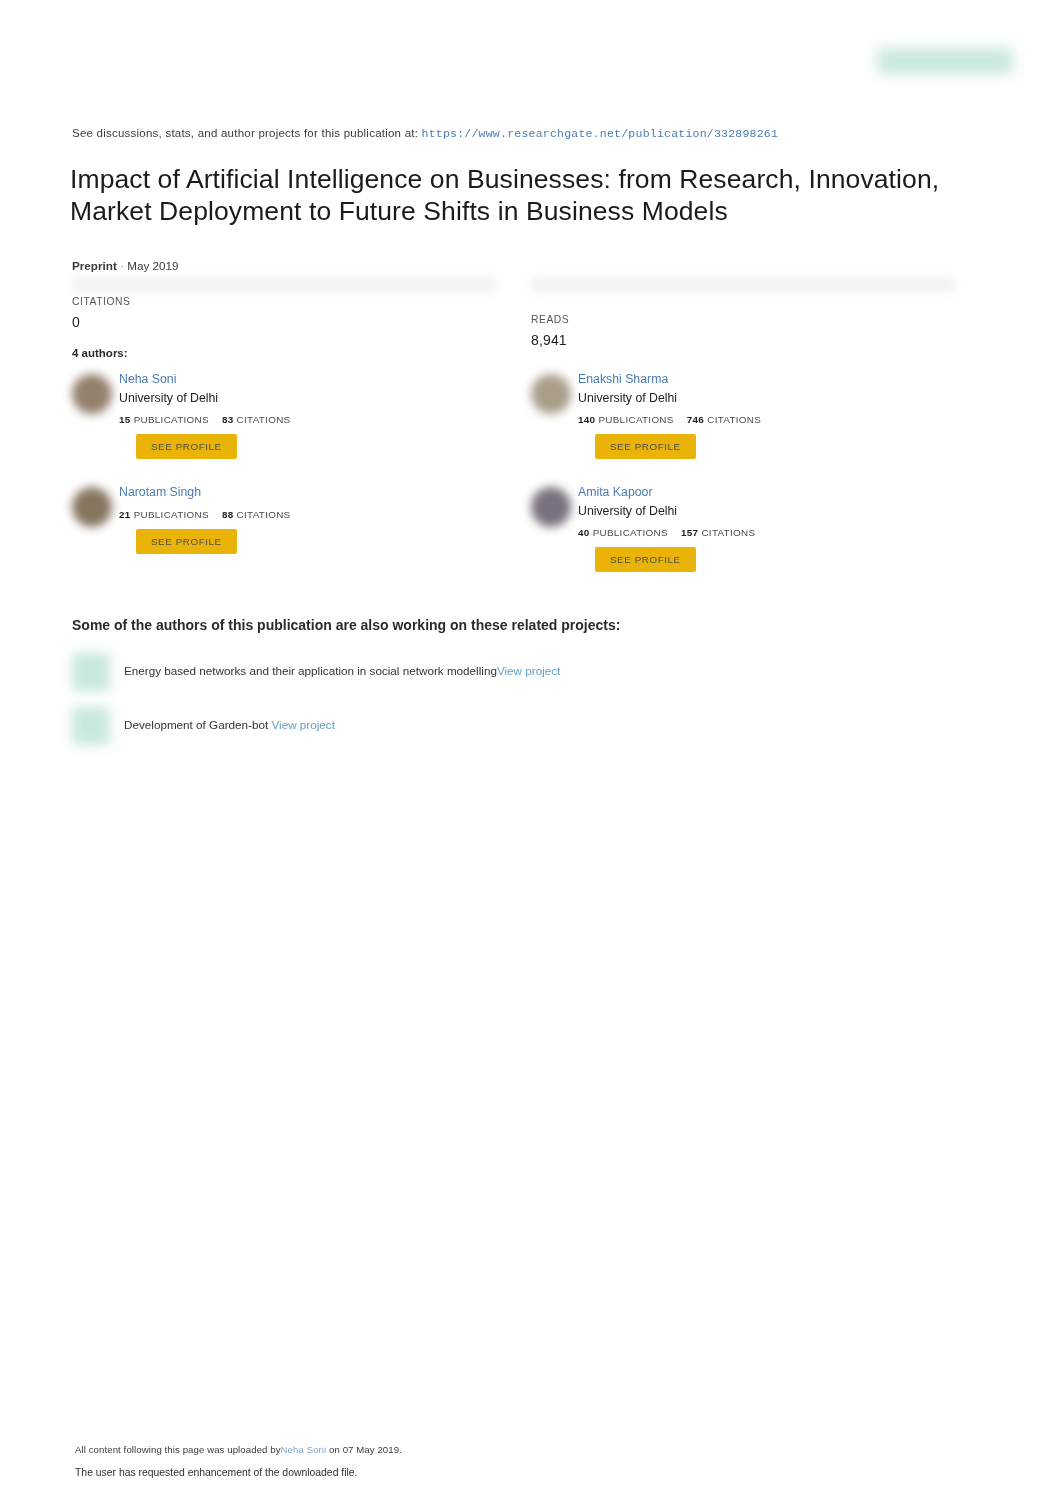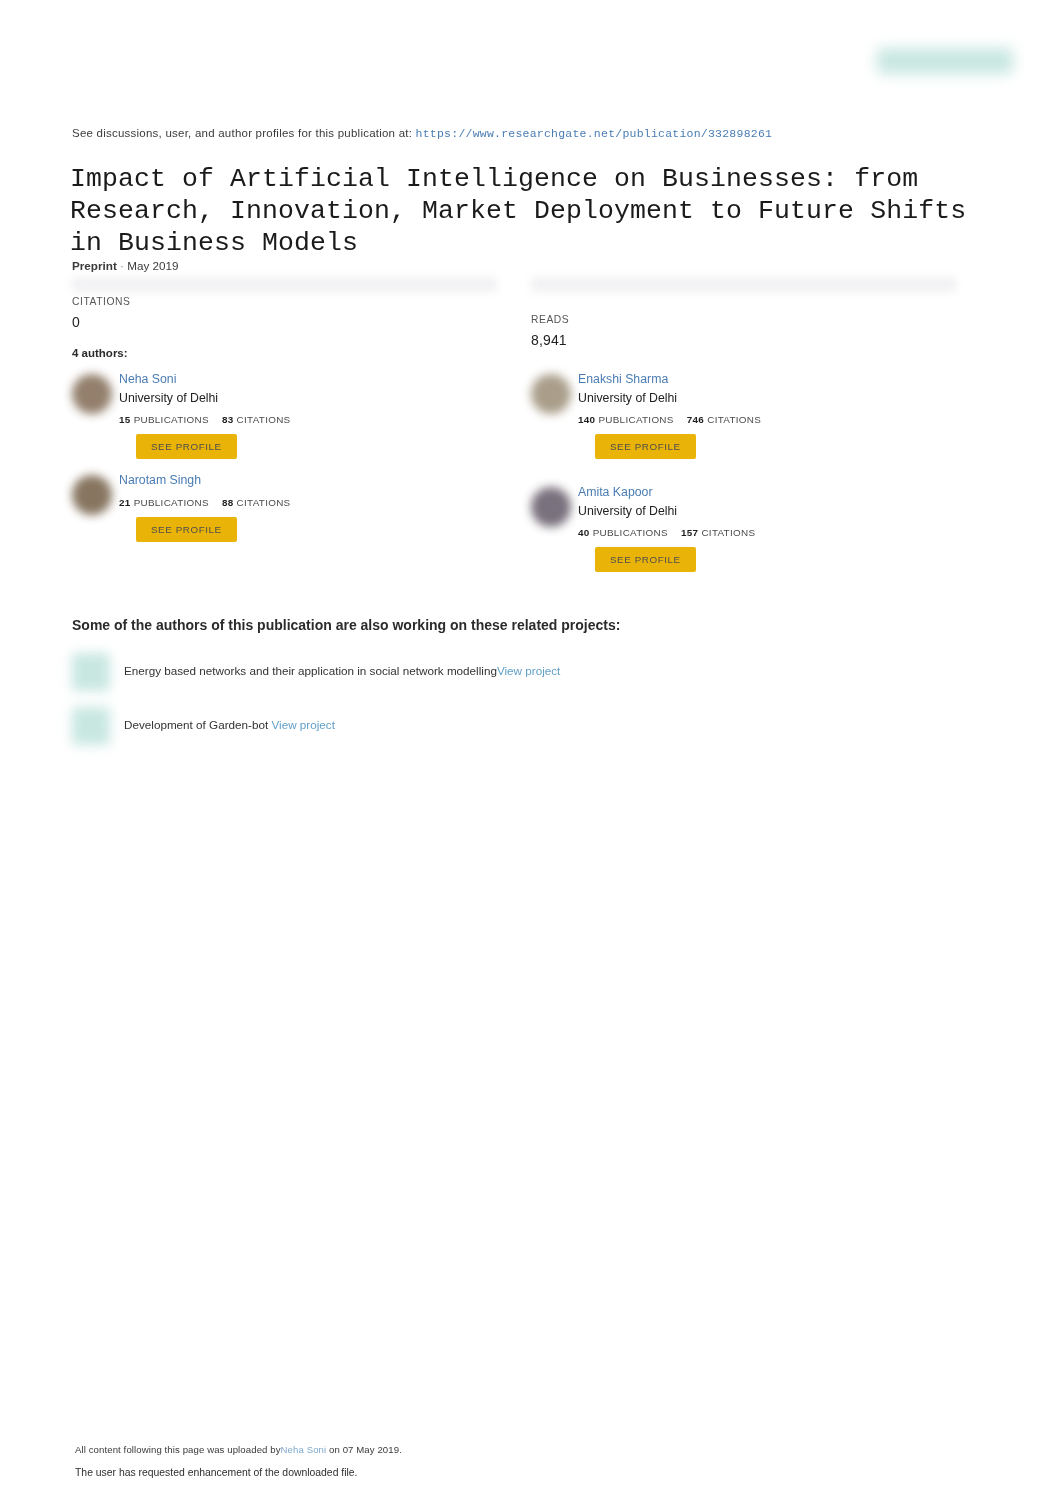--- a/index.html
+++ b/index.html
@@ -51,21 +51,21 @@
     text-decoration: none;
     font-family: Liberation Mono, monospace;
   }
 
   
   .pub-title {
     position: absolute;
     left: 70px;
     top: 163px;
     width: 920px;
-    font-family: Liberation Mono, monospace;
+    font-family: Liberation Sans, sans-serif;
     font-size: 26.5px;
     line-height: 1.21;
     color: #1b1b1b;
     font-weight: 400;
     letter-spacing: 0.1px;
   }
 
   
   .preprint-line {
     position: absolute;
@@ -116,21 +116,21 @@
     color: #2b2b2b;
   }
 
   
   .author {
     position: absolute;
     width: 440px;
   }
   .author.a0 { left: 72px;  top: 372px; }
   .author.a1 { left: 531px; top: 372px; }
-  .author.a2 { left: 72px;  top: 473px; }
+  .author.a2 { left: 72px;  top: 485px; }
   .author.a3 { left: 531px; top: 485px; }
 
   .avatar {
     position: absolute;
     left: 0;
     top: 2px;
     width: 40px;
     height: 40px;
     border-radius: 50%;
     filter: blur(5px);
@@ -240,21 +240,21 @@
   }
 </style>
 </head>
 <body>
 
 <div class="page">
 
   <div class="rg-logo"></div>
 
   <div class="see-discussions">
-    <span>See discussions, user, and author profiles for this publication at:</span>
+    <span>See discussions, stats, and author projects for this publication at:</span>
     <a class="rg-link" href="#">https://www.researchgate.net/publication/332898261</a>
   </div>
 
   <div class="pub-title">Impact of Artificial Intelligence on Businesses: from Research, Innovation, Market Deployment to Future Shifts in Business Models</div>
 
   <div class="preprint-line">
     <b>Preprint</b>
     <span class="sep">·</span>
     <span>May 2019</span>
   </div>

